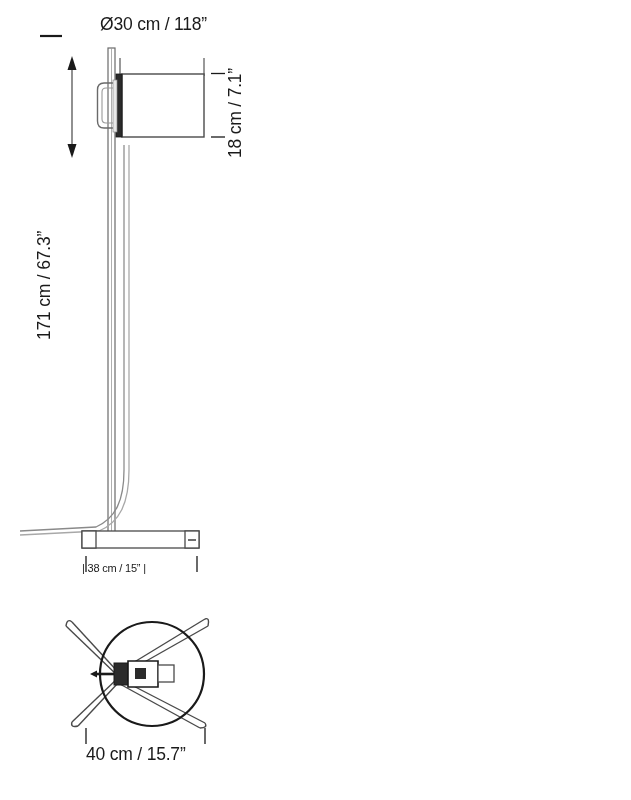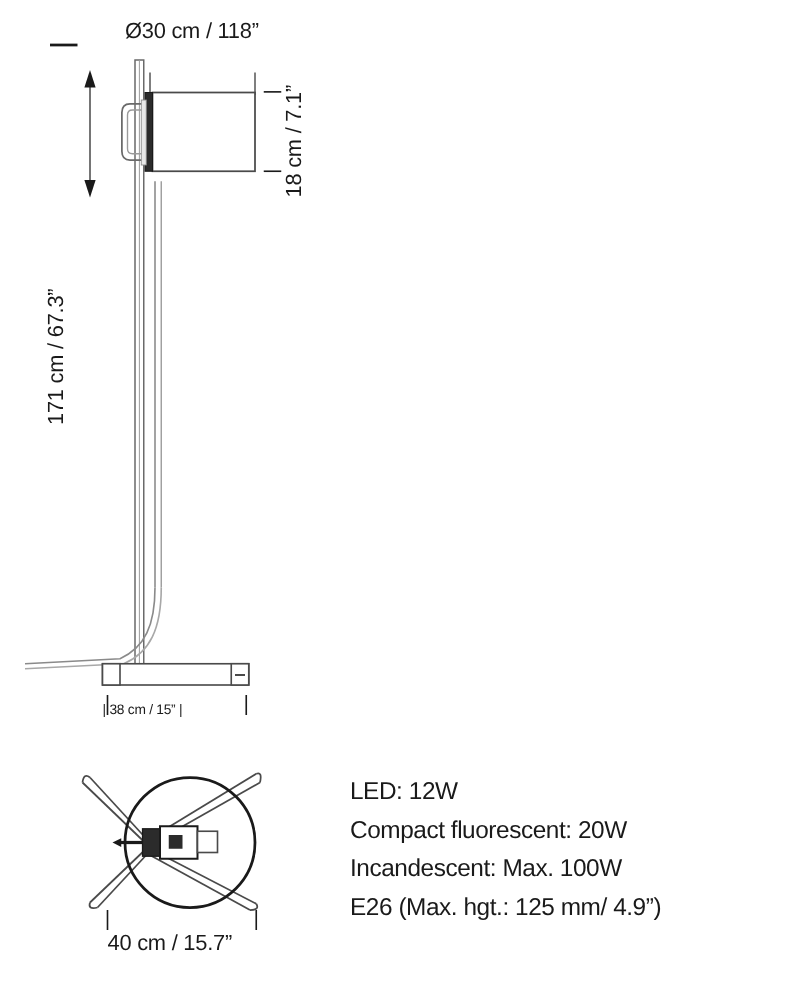--- a/index.html
+++ b/index.html
@@ -183,20 +183,14 @@
   <div class="dim-label" id="label-diameter-top">Ø30 cm / 118”</div>
 
   <div class="dim-label" id="label-head-height">18 cm / 7.1”</div>
 
   <div class="dim-label" id="label-total-height">171 cm / 67.3”</div>
 
   <div class="dim-label" id="label-base-width">| 38 cm / 15” |</div>
 
   <div class="dim-label" id="label-shade-diameter">40 cm / 15.7”</div>
 
-  <div class="spec-block">
-    <div class="spec-line">LED: 12W</div>
-    <div class="spec-line">Compact fluorescent: 20W</div>
-    <div class="spec-line">Incandescent: Max. 100W</div>
-    <div class="spec-line">E26 (Max. hgt.: 125 mm/ 4.9”)</div>
-  </div>
 
 </div>
 
 </body></html>

